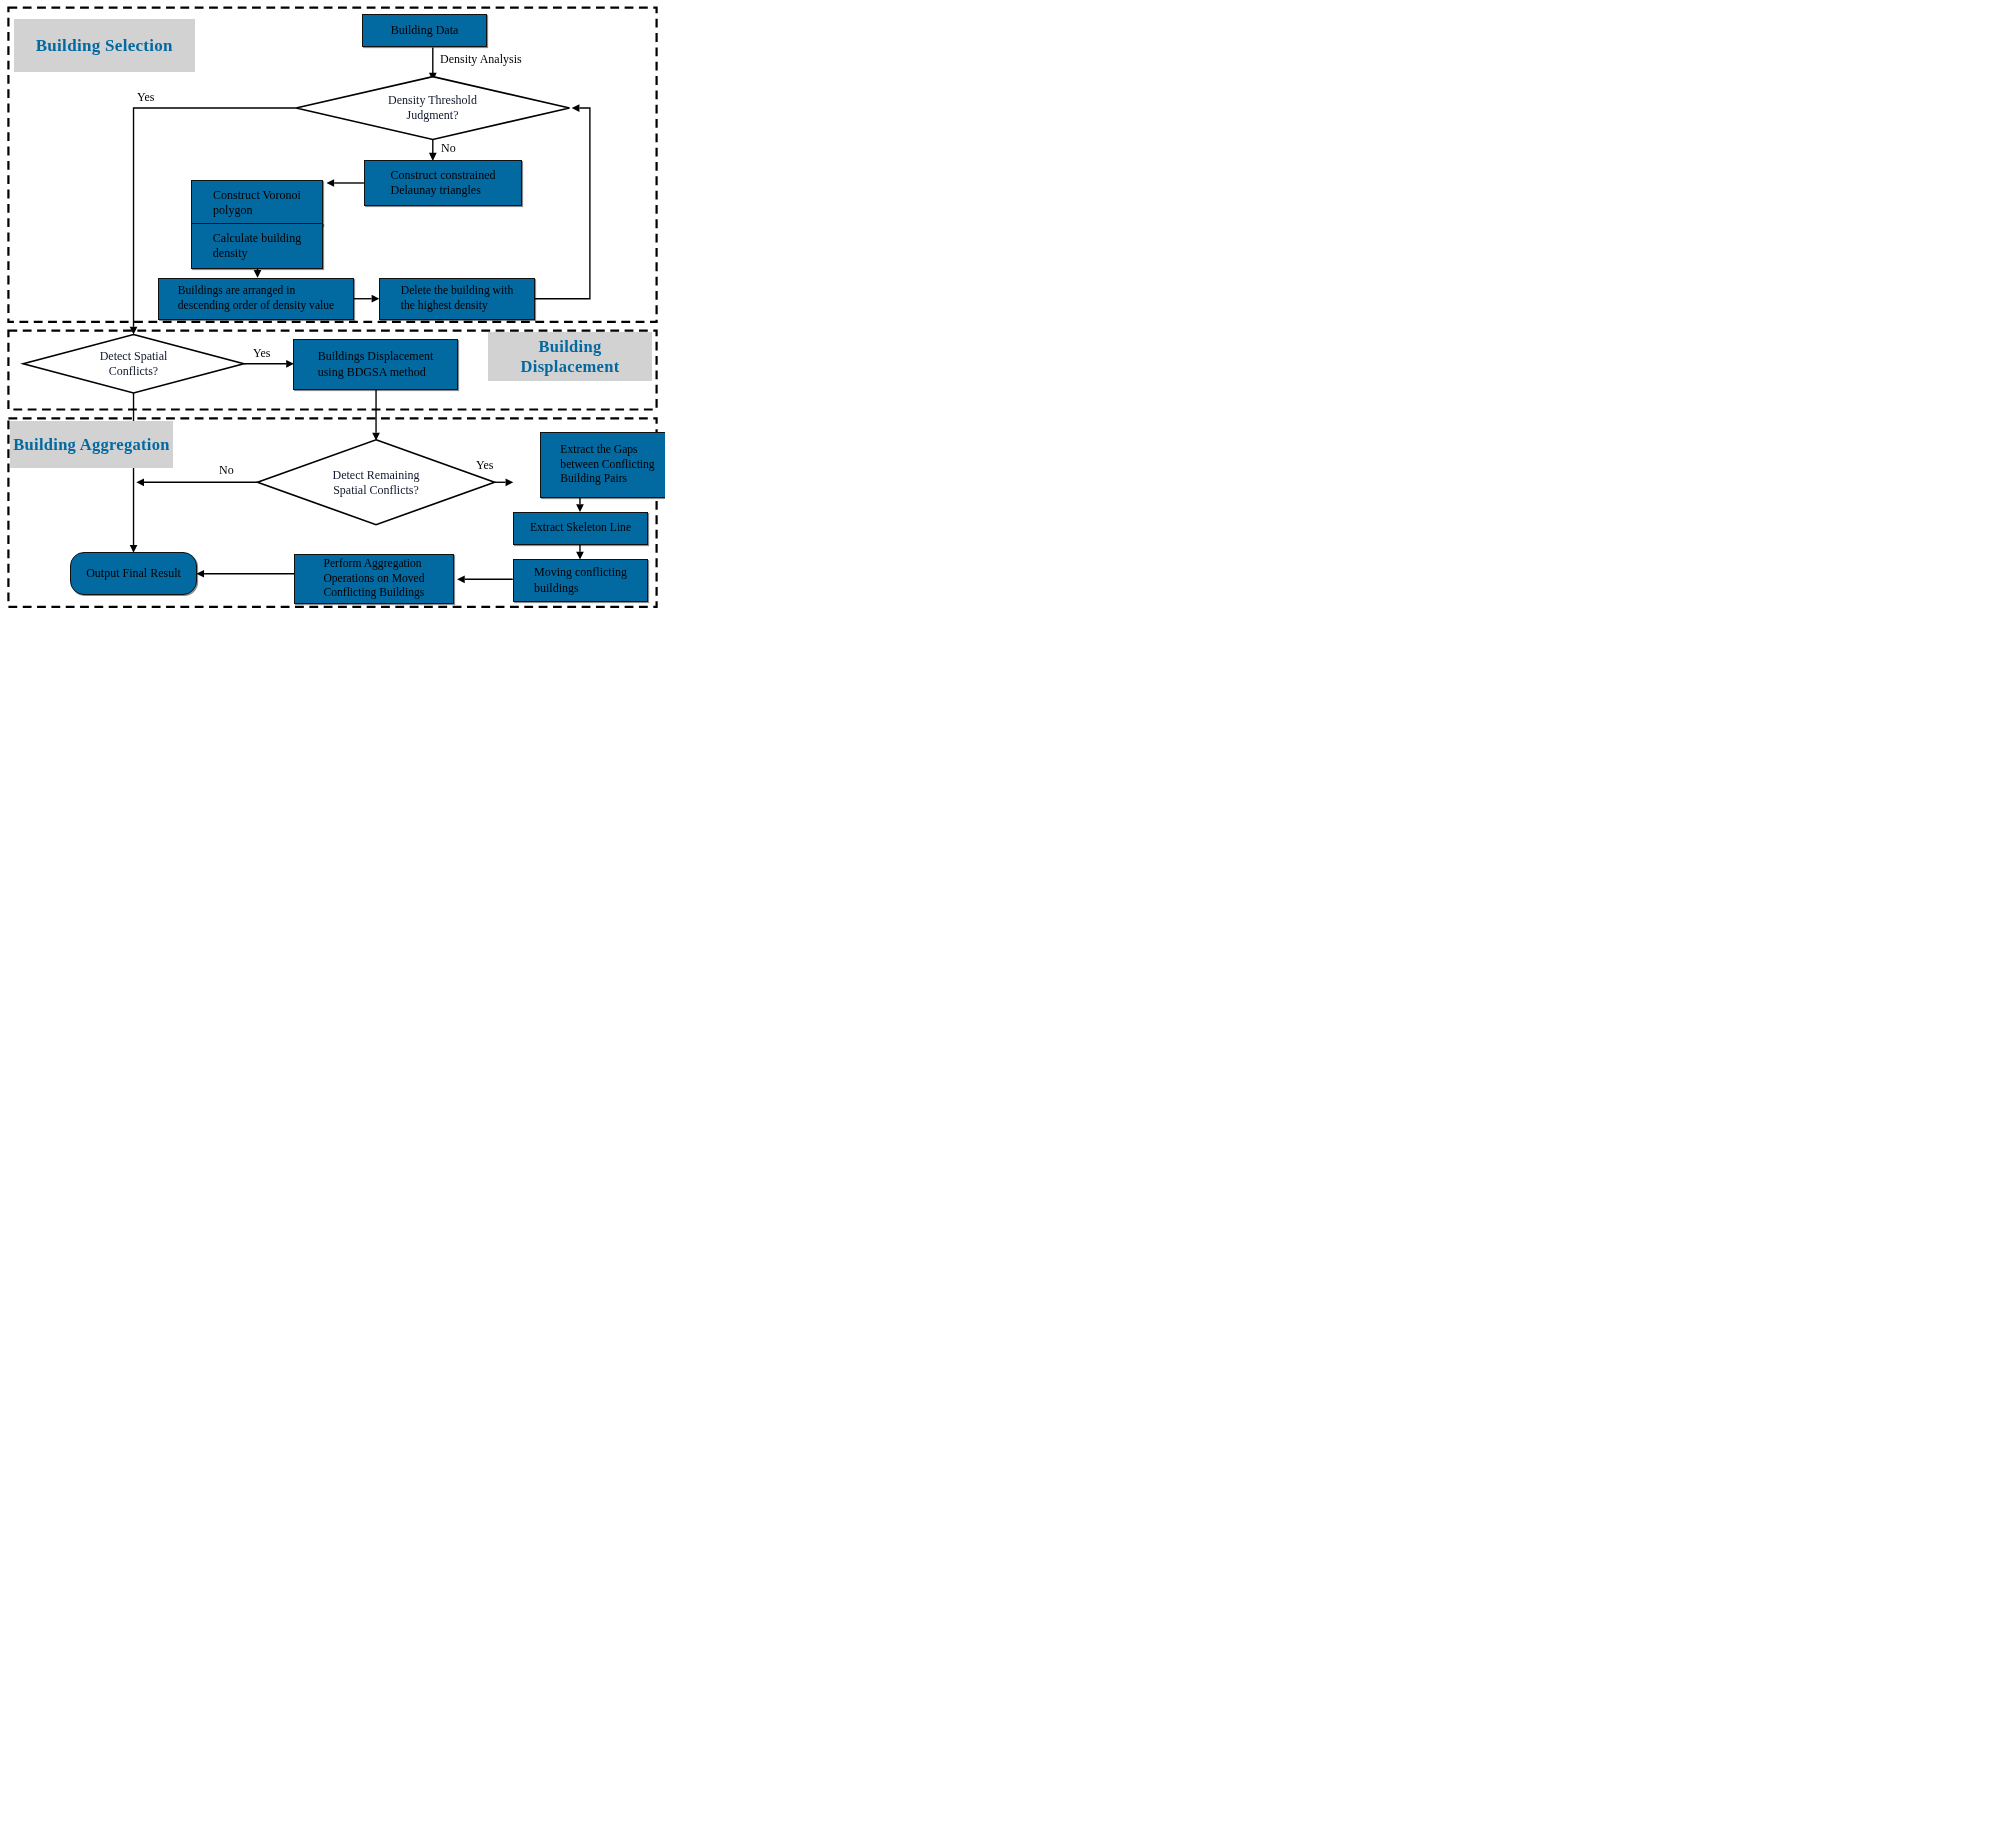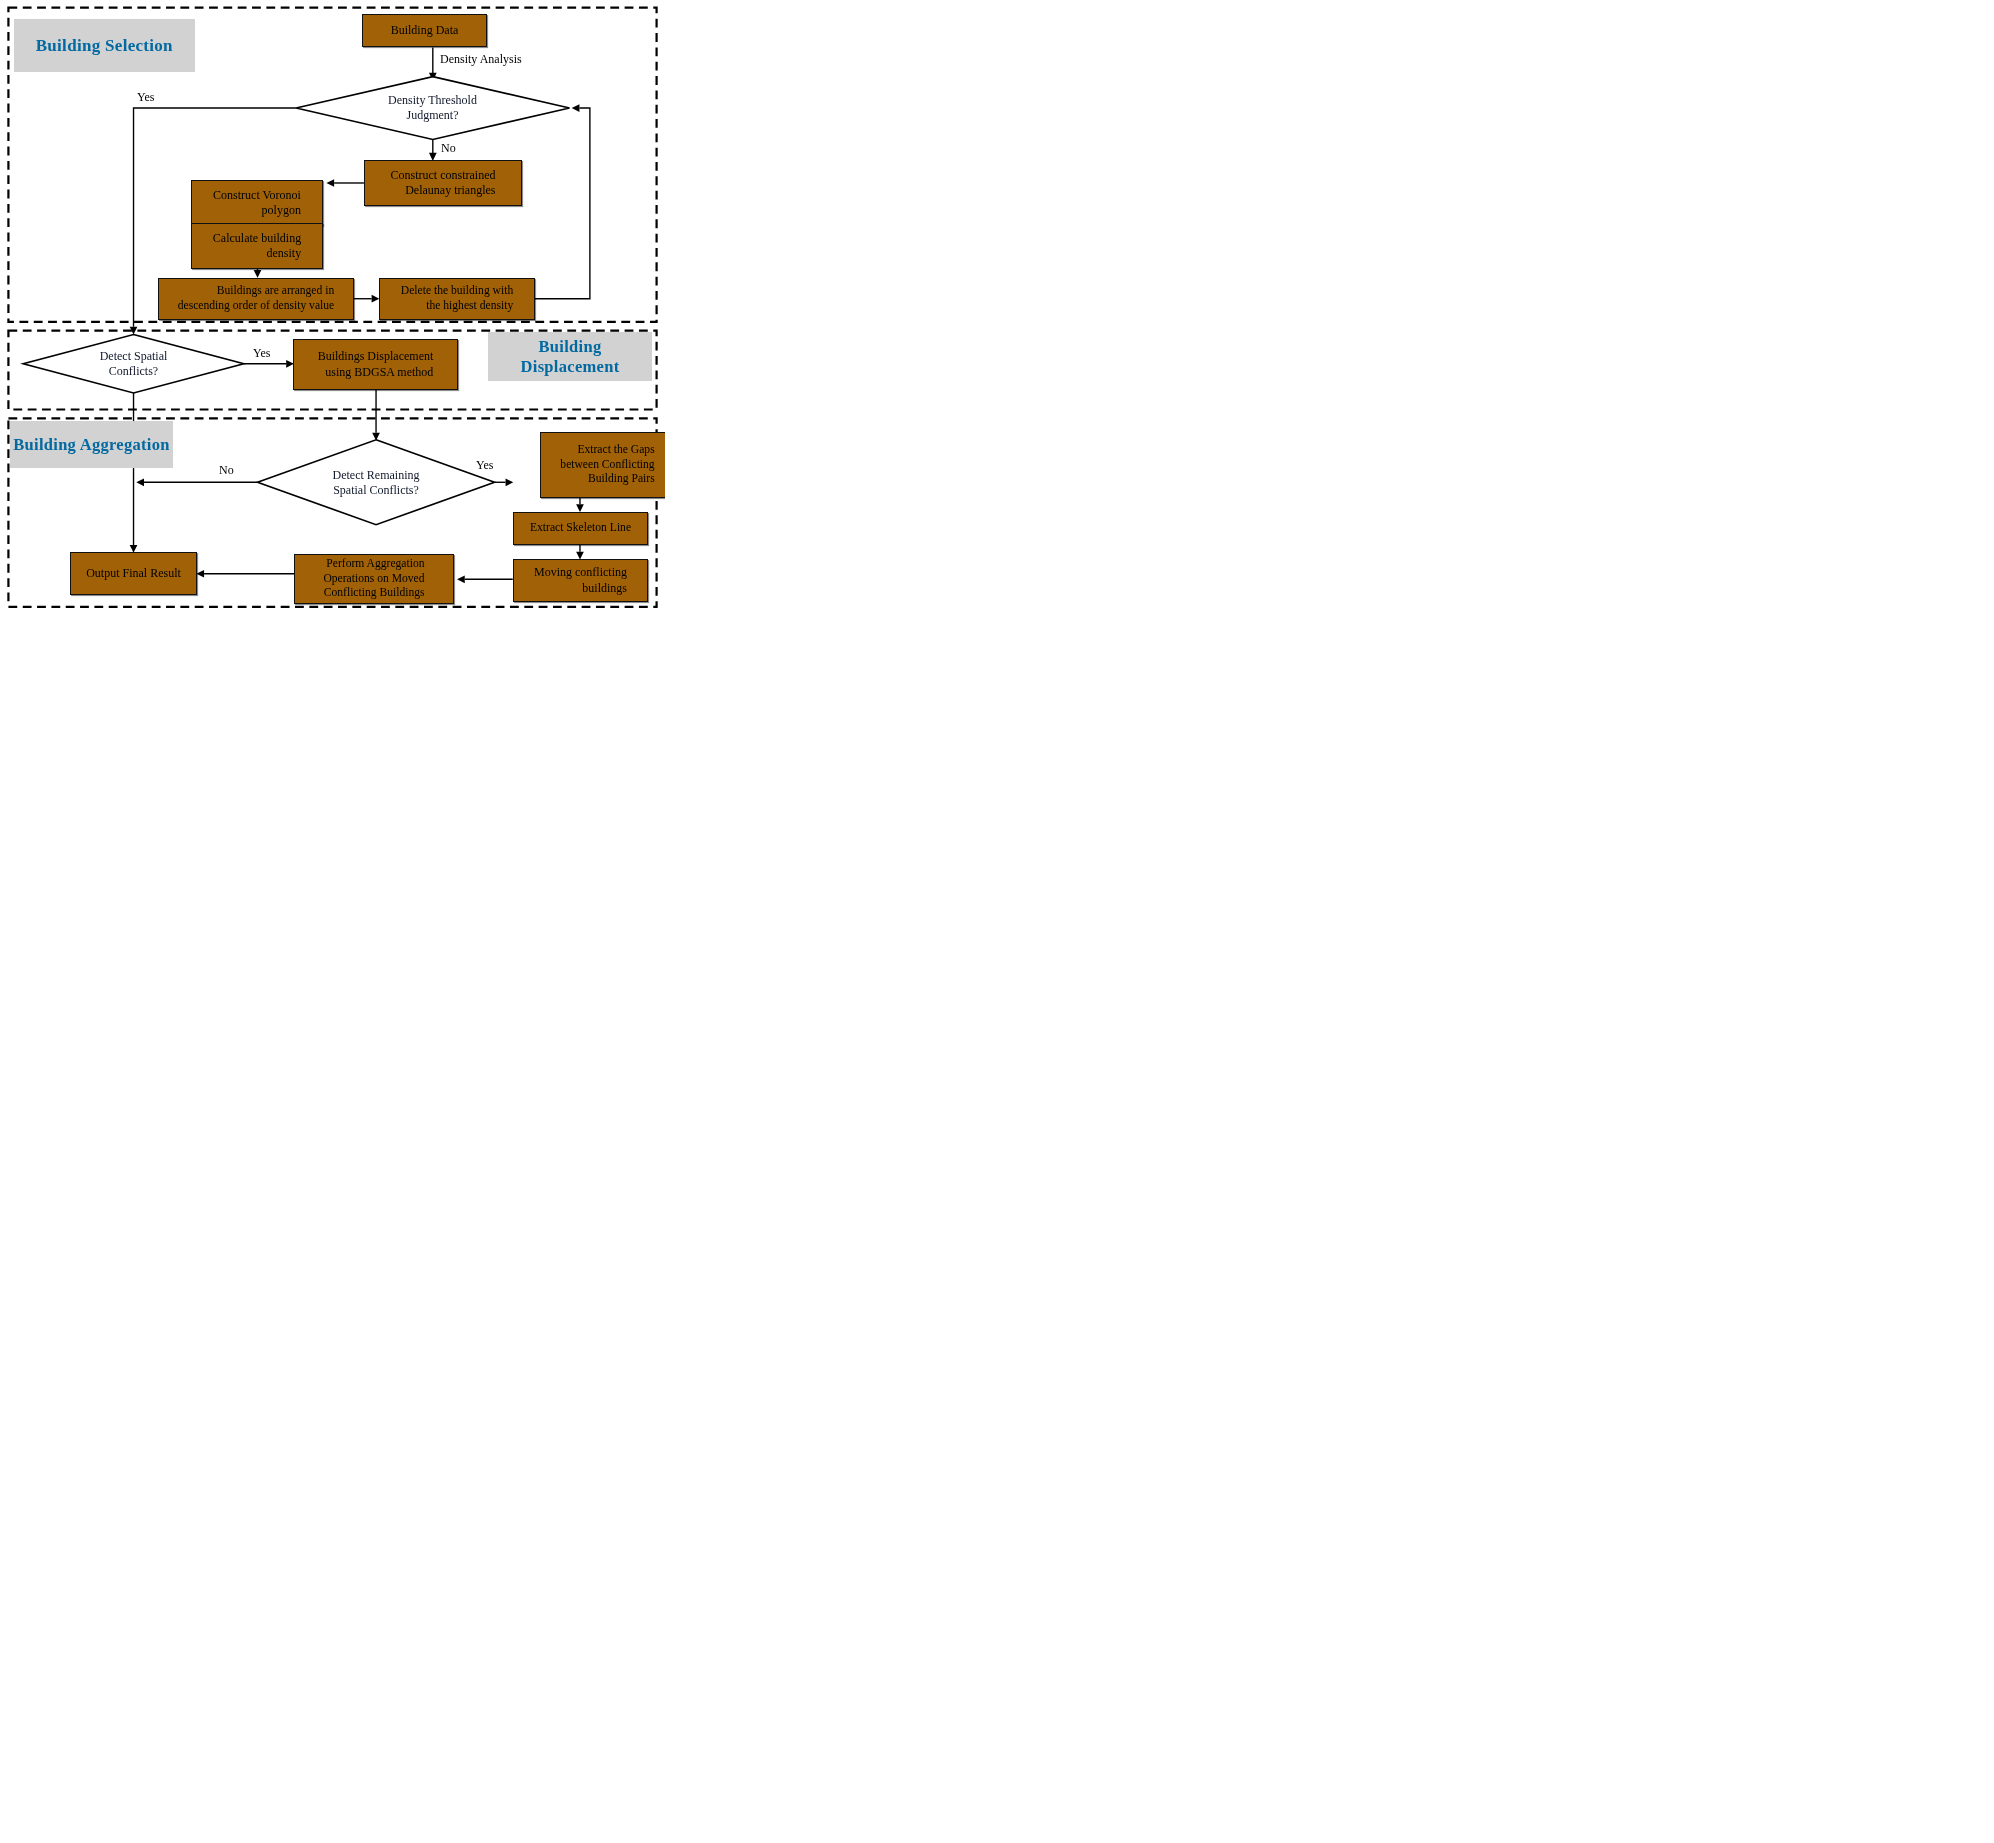--- a/index.html
+++ b/index.html
@@ -30,27 +30,27 @@
     font-size: 17px;
     display: flex;
     align-items: center;
     justify-content: center;
     text-align: center;
     letter-spacing: 0.3px;
   }
   .node {
     position: absolute;
     z-index: 3;
-    background: #a16207;
+    background: #0369a1;
     border: 1.7px solid #111111;
     box-shadow: 1.1px 1.1px 0 rgba(0,0,0,0.45);
     display: flex;
     align-items: center;
     justify-content: center;
-    text-align: right;
+    text-align: left;
     font-size: 12px;
     line-height: 1.27;
     color: #000000;
     white-space: pre-line;
     padding: 1.1px 2.2px;
     box-sizing: border-box;
   }
   .dtext {
     position: absolute;
     z-index: 2;
@@ -150,21 +150,21 @@
 using BDGSA method</div>
   <div class="node" style="left:513px; top:432px; width:135px; height:66px; font-size:11.6px;margin-left:27px;">Extract the Gaps
 between Conflicting
 Building Pairs</div>
   <div class="node" style="left:513px; top:512px; width:135px; height:33px; font-size:11.6px;">Extract Skeleton Line</div>
   <div class="node" style="left:513px; top:559px; width:135px; height:43px;">Moving conflicting
 buildings</div>
   <div class="node" style="left:294px; top:554px; width:160px; height:50px; font-size:11.6px;">Perform Aggregation
 Operations on Moved
 Conflicting Buildings</div>
-  <div class="node" style="left:70px; top:552px; width:127px; height:43px;">Output Final Result</div>
+  <div class="node" style="left:70px; top:552px; width:127px; height:43px;border-radius:14px;">Output Final Result</div>
 
   <div class="dtext" style="left:372px; top:88px; width:121px; height:40px;">Density Threshold
 Judgment?</div>
   <div class="dtext" style="left:84px; top:344px; width:99px; height:40px;">Detect Spatial
 Conflicts?</div>
   <div class="dtext" style="left:288px; top:463px; width:176px; height:40px;">Detect Remaining
 Spatial Conflicts?</div>
 
   <div class="edge-label" style="left:440px; top:52px;">Density Analysis</div>
   <div class="edge-label" style="left:137px; top:90px;">Yes</div>

